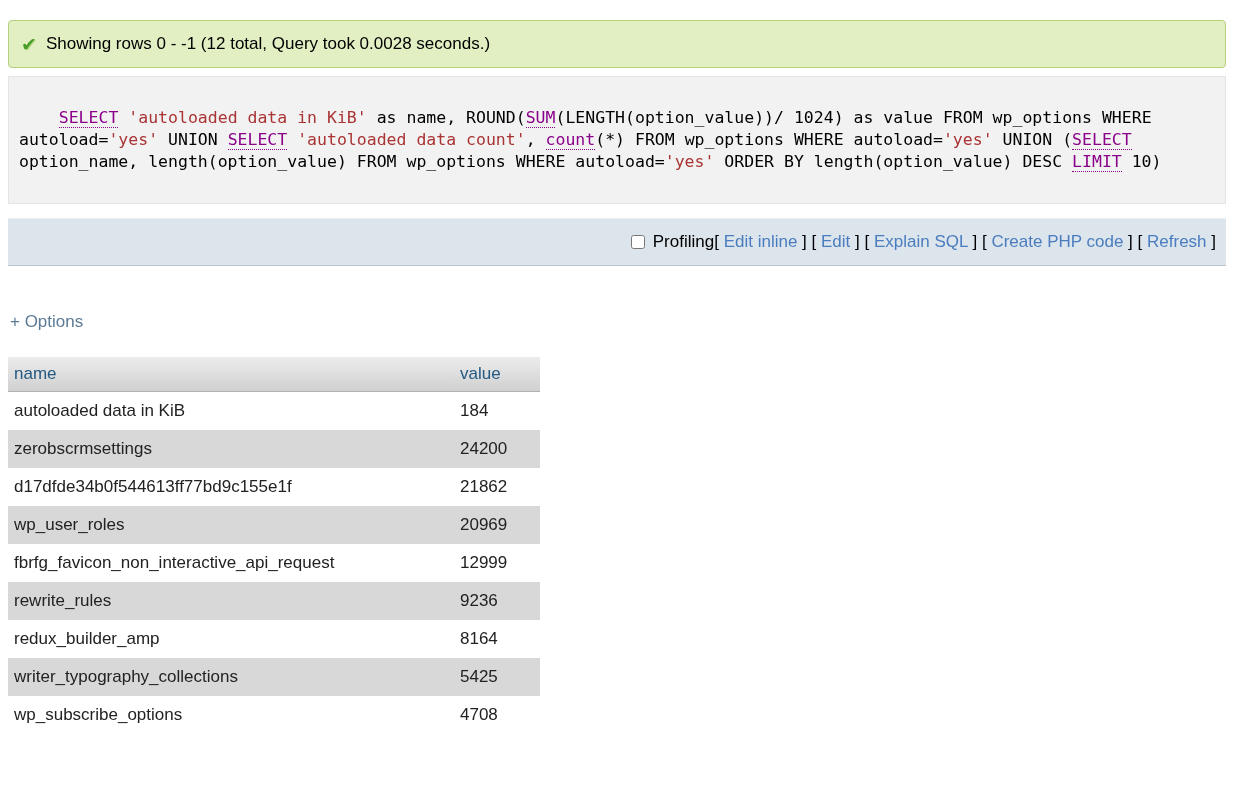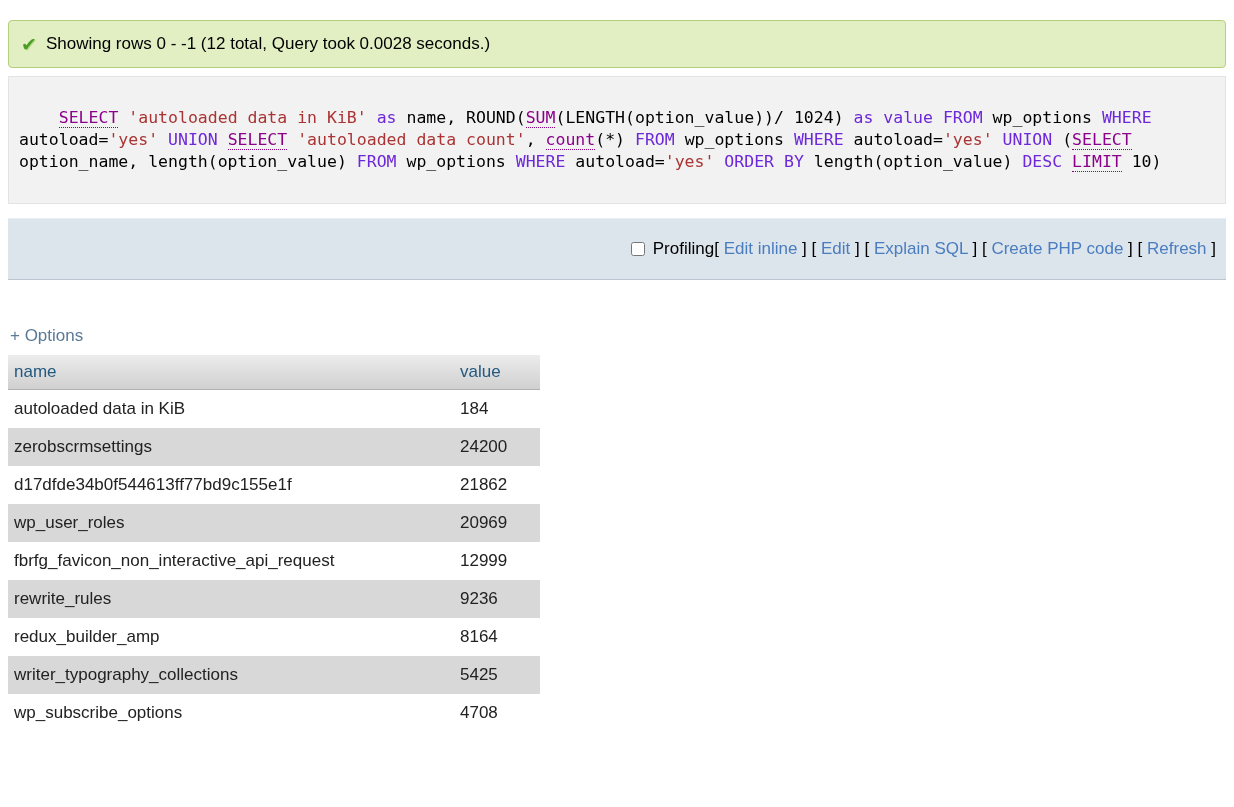--- a/index.html
+++ b/index.html
@@ -37,43 +37,43 @@
     background: #f2f2f2;
     border: 1px solid #e3e3e3;
     padding: 8px 10px;
     font-family: "DejaVu Sans Mono", "Liberation Mono", monospace;
     font-size: 16.5px;
     line-height: 22px;
     white-space: pre-wrap;
     margin-bottom: 14px;
     color: #000;
   }
-  .tok-k  { color: #6d28d9; }
+  .tok-k  { color: #000000; }
   .tok-kd { color: #8b008b; text-decoration: none; border-bottom: 1px dotted #8b008b; cursor: pointer; }
   .tok-s  { color: #aa3333; }
   .tok-p  { color: #000; }
 
   
   .toolbar {
     background: #dce4ec;
     border-top: 1px solid #e9eff5;
     border-bottom: 1px solid #b9c6d2;
-    height: 62px;
+    height: 48px;
     display: flex;
     align-items: center;
     justify-content: flex-end;
     padding-right: 10px;
     font-size: 17px;
   }
   .toolbar input[type="checkbox"] { margin: 0 8px 0 0; width: 14px; height: 14px; }
   .toolbar-links a { color: #4a7dbf; text-decoration: none; cursor: pointer; }
 
   
   .options-toggle {
-    margin: 46px 0 9px 2px;
+    margin: 46px 0 25px 2px;
     font-size: 17px;
     color: #5b7a96;
     cursor: pointer;
     display: inline-block;
   }
 
   
   table.results {
     border-collapse: collapse;
     font-size: 17px;

